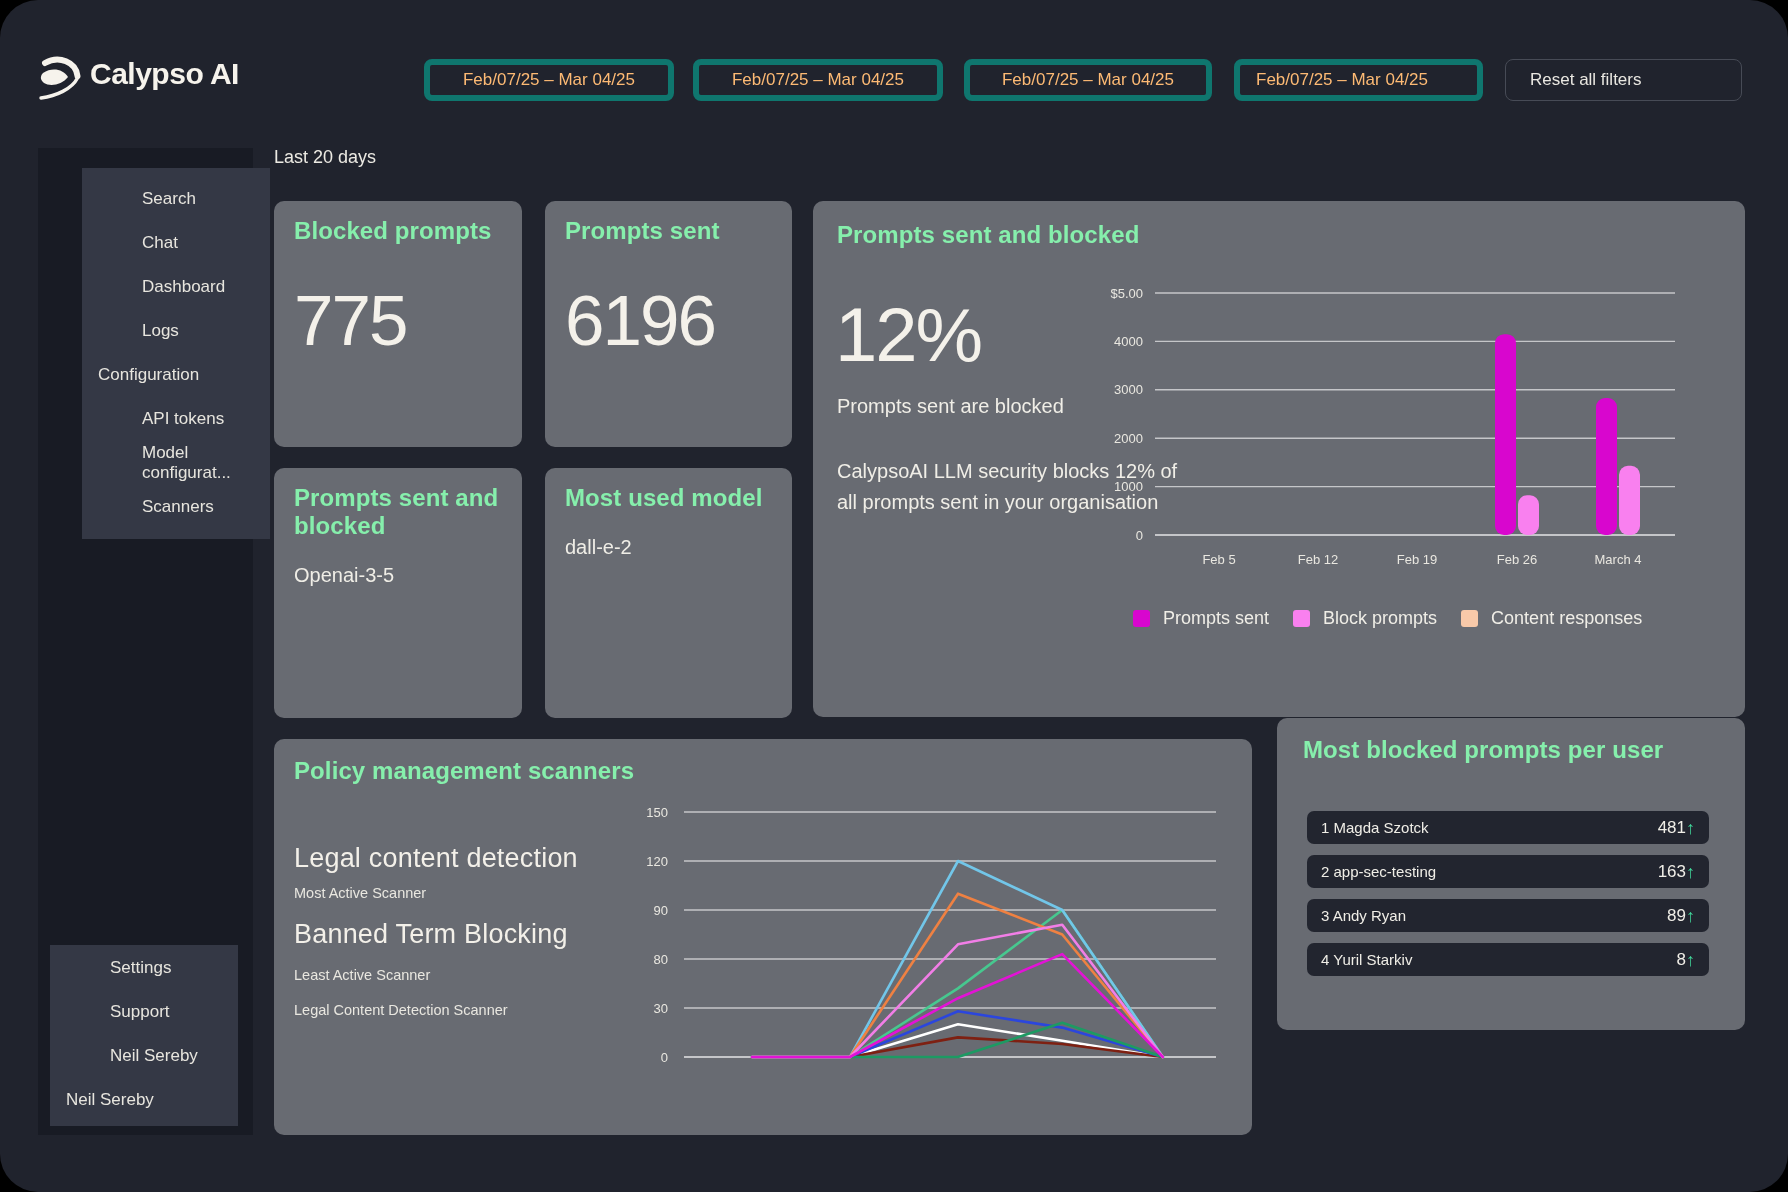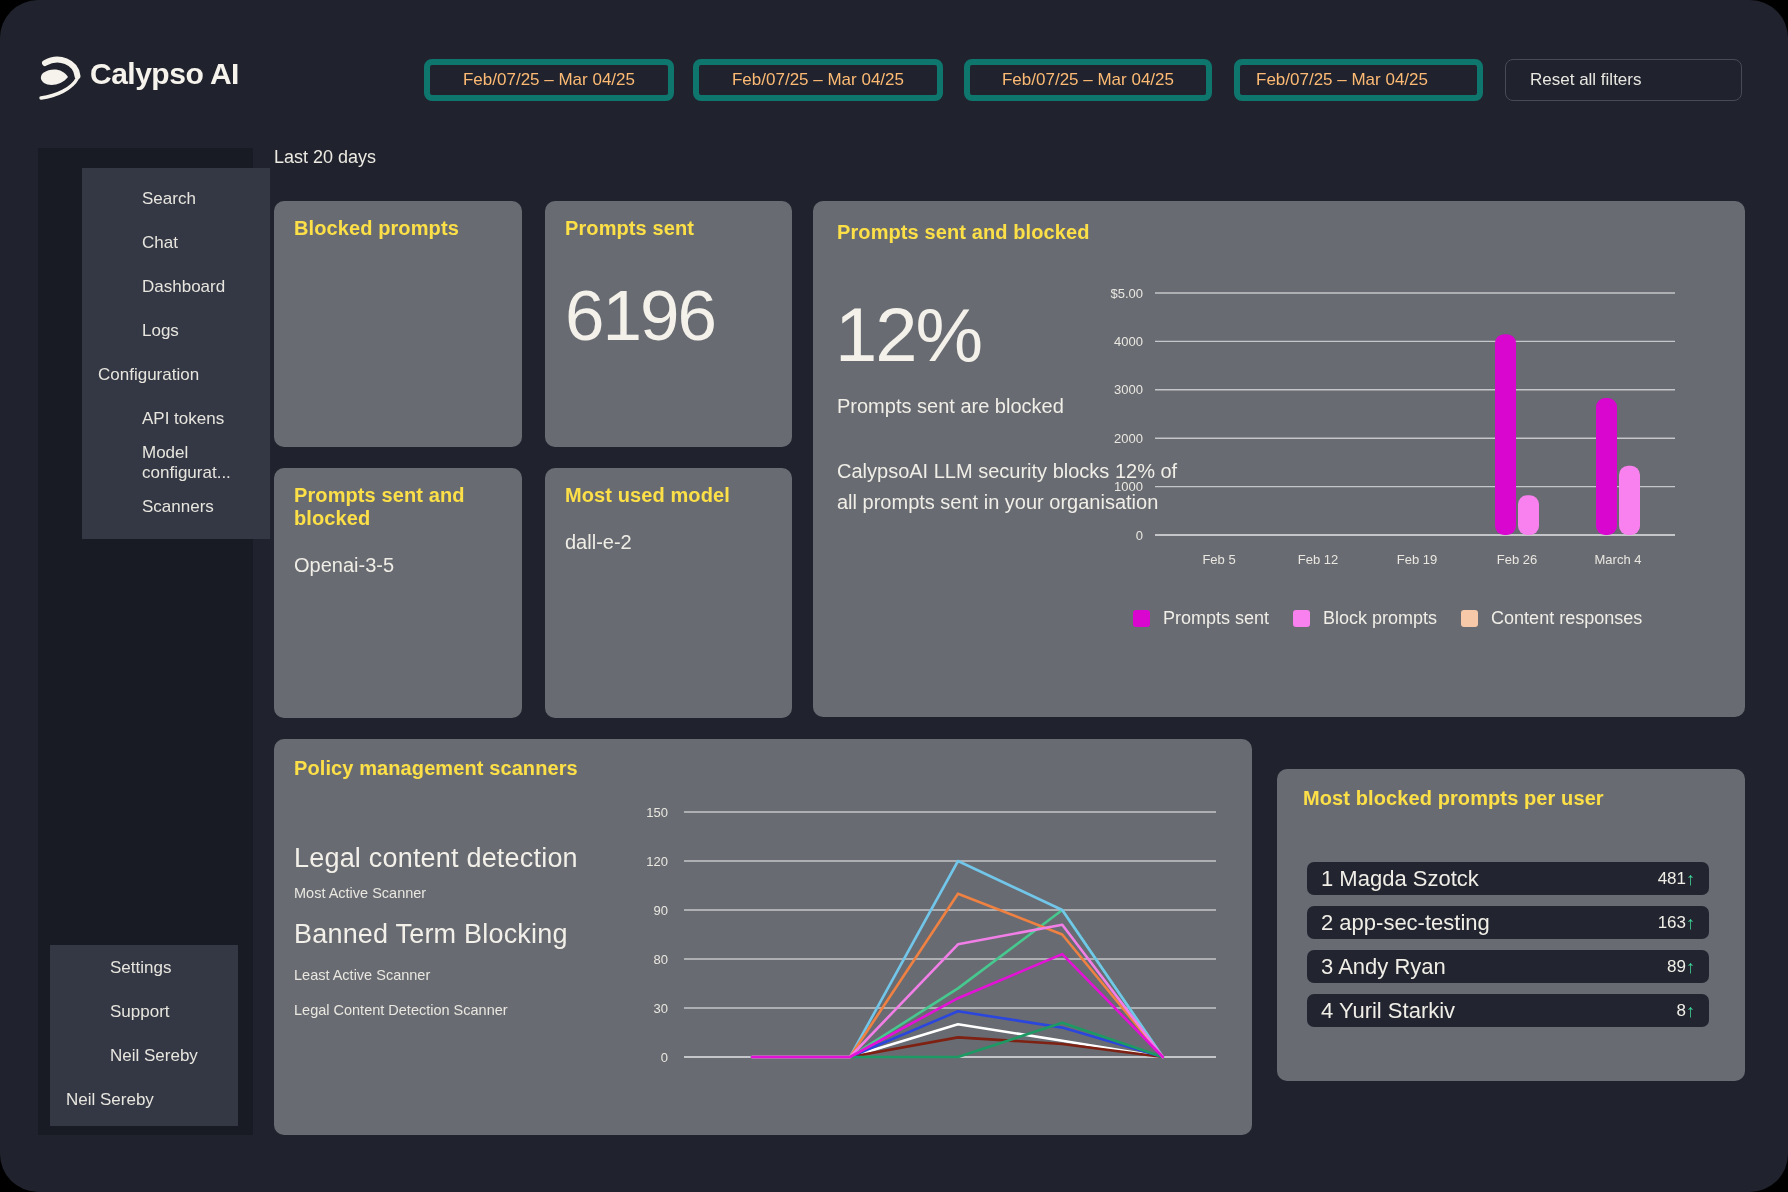--- a/index.html
+++ b/index.html
@@ -18,40 +18,40 @@
   
   .sidebar{left:38px;top:148px;width:215px;height:987px;background:#181b24;}
   .side-panel{position:absolute;left:12px;width:188px;background:#343845;}
   .side-panel.top{top:20px;height:362px;padding-top:9px;box-sizing:content-box;margin-left:32px;}
   .side-panel.bottom{top:797px;height:180px;padding-top:1px;}
   .side-item{height:44px;display:flex;align-items:center;padding-left:60px;color:#e7e5de;font-size:17px;cursor:pointer;}
   .side-item.flush{padding-left:16px;}
 
   
   .card{background:#686b72;border-radius:10px;box-sizing:border-box;}
-  .card-title{font-size:20px;font-weight:bold;color:#fde047;letter-spacing:0.1px;}
+  .card-title{font-size:24px;font-weight:bold;color:#86efac;letter-spacing:0.1px;}
   .stat-value{font-size:71px;color:#f4f1ea;letter-spacing:-2px;line-height:1;}
   .model-value{font-size:20px;color:#efede6;}
   .muted-head{left:274px;top:147px;font-size:18px;color:#eceae3;}
 
   .pct{font-size:76px;color:#f4f1ea;letter-spacing:-2px;line-height:1;}
   .sub20{font-size:20px;color:#f0eee7;}
   .desc{font-size:20px;line-height:31px;color:#f0eee7;width:345px;}
 
   .legend{display:flex;align-items:center;column-gap:24px;}
   .legend-item{display:flex;align-items:center;column-gap:13px;cursor:pointer;}
   .legend-swatch{width:17px;height:17px;border-radius:3px;flex:0 0 auto;}
   .legend-label{font-size:18px;color:#f0eee7;white-space:nowrap;}
 
   .scanner-big{font-size:27px;color:#f3f0e9;letter-spacing:0.2px;}
   .scanner-small{font-size:14.5px;color:#e9e7e0;}
 
   .user-row{height:33px;background:#22252f;border-radius:7px;display:flex;align-items:center;
     padding:0 14px;box-sizing:border-box;cursor:pointer;}
-  .user-name{font-size:22px;color:#f0eee7;flex:1;}
+  .user-name{font-size:15px;color:#f0eee7;flex:1;}
   .user-value{font-size:17px;color:#f0eee7;width:44px;text-align:right;}
   .arrow-up{font-size:18px;line-height:1;}
 
   svg text.tick{fill:#e9e7e0;font-size:13px;font-family:"Liberation Sans","DejaVu Sans",sans-serif;}
 </style>
 </head>
 <body>
 
 <div class="screen">
 
@@ -86,20 +86,21 @@
       <div class="side-item">Support</div>
       <div class="side-item">Neil Sereby</div>
       <div class="side-item flush">Neil Sereby</div>
     </div>
   </div>
 
   <div class="abs muted-head">Last 20 days</div>
 
   <div class="abs card" style="left:274px;top:201px;width:248px;height:246px;padding:16px 20px;">
     <div class="card-title">Blocked prompts</div>
+    <div class="stat-value" style="margin-top:40px;">775</div>
   </div>
 
   <div class="abs card" style="left:545px;top:201px;width:247px;height:246px;padding:16px 20px;">
     <div class="card-title">Prompts sent</div>
     <div class="stat-value" style="margin-top:40px;">6196</div>
   </div>
 
   <div class="abs card" style="left:274px;top:468px;width:248px;height:250px;padding:16px 20px;">
     <div class="card-title">Prompts sent and blocked</div>
     <div class="model-value" style="margin-top:24px;">Openai-3-5</div>
@@ -182,21 +183,21 @@
         <polyline points="152.096,267 249.984,267 357.98,221.26666666666665 462.252,237.6 562.8,267" fill="none" stroke="#2b46dd" stroke-width="2.6" stroke-linejoin="round" stroke-linecap="round"></polyline>
         <polyline points="152.096,267 249.984,267 357.98,267 462.252,232.7 562.8,267" fill="none" stroke="#1d9a63" stroke-width="2.6" stroke-linejoin="round" stroke-linecap="round"></polyline>
         <polyline points="152.096,267 249.984,267 357.98,198.4 462.252,120 562.8,267" fill="none" stroke="#47c88f" stroke-width="2.6" stroke-linejoin="round" stroke-linecap="round"></polyline>
         <polyline points="152.096,267 249.984,267 357.98,71 462.252,120 562.8,267" fill="none" stroke="#72c6e9" stroke-width="2.6" stroke-linejoin="round" stroke-linecap="round"></polyline>
         <polyline points="152.096,267 249.984,267 357.98,103.66666666666667 462.252,144.5 562.8,267" fill="none" stroke="#ef8142" stroke-width="2.6" stroke-linejoin="round" stroke-linecap="round"></polyline>
         <polyline points="152.096,267 249.984,267 357.98,154.3 462.252,134.7 562.8,267" fill="none" stroke="#f27ee7" stroke-width="2.6" stroke-linejoin="round" stroke-linecap="round"></polyline>
         <polyline points="152.096,267 249.984,267 357.98,208.2 462.252,164.1 562.8,267" fill="none" stroke="#e312d6" stroke-width="2.6" stroke-linejoin="round" stroke-linecap="round"></polyline>
       </svg>
   </div>
 
-  <div class="abs card" style="left:1277px;top:769px;width:468px;height:312px;">
+  <div class="abs card" style="left:1277px;top:718px;width:468px;height:312px;">
     <div class="abs card-title" style="left:26px;top:18px;">Most blocked prompts per user</div>
 
     <div class="abs user-row" style="left:30px;top:93px;width:402px;">
       <span class="user-name">1 Magda Szotck</span>
       <span class="user-value">481</span>
       <span class="arrow-up" style="color: rgb(65, 216, 155);">↑</span>
     </div>
     <div class="abs user-row" style="left:30px;top:137px;width:402px;">
       <span class="user-name">2 app-sec-testing</span>
       <span class="user-value">163</span>

